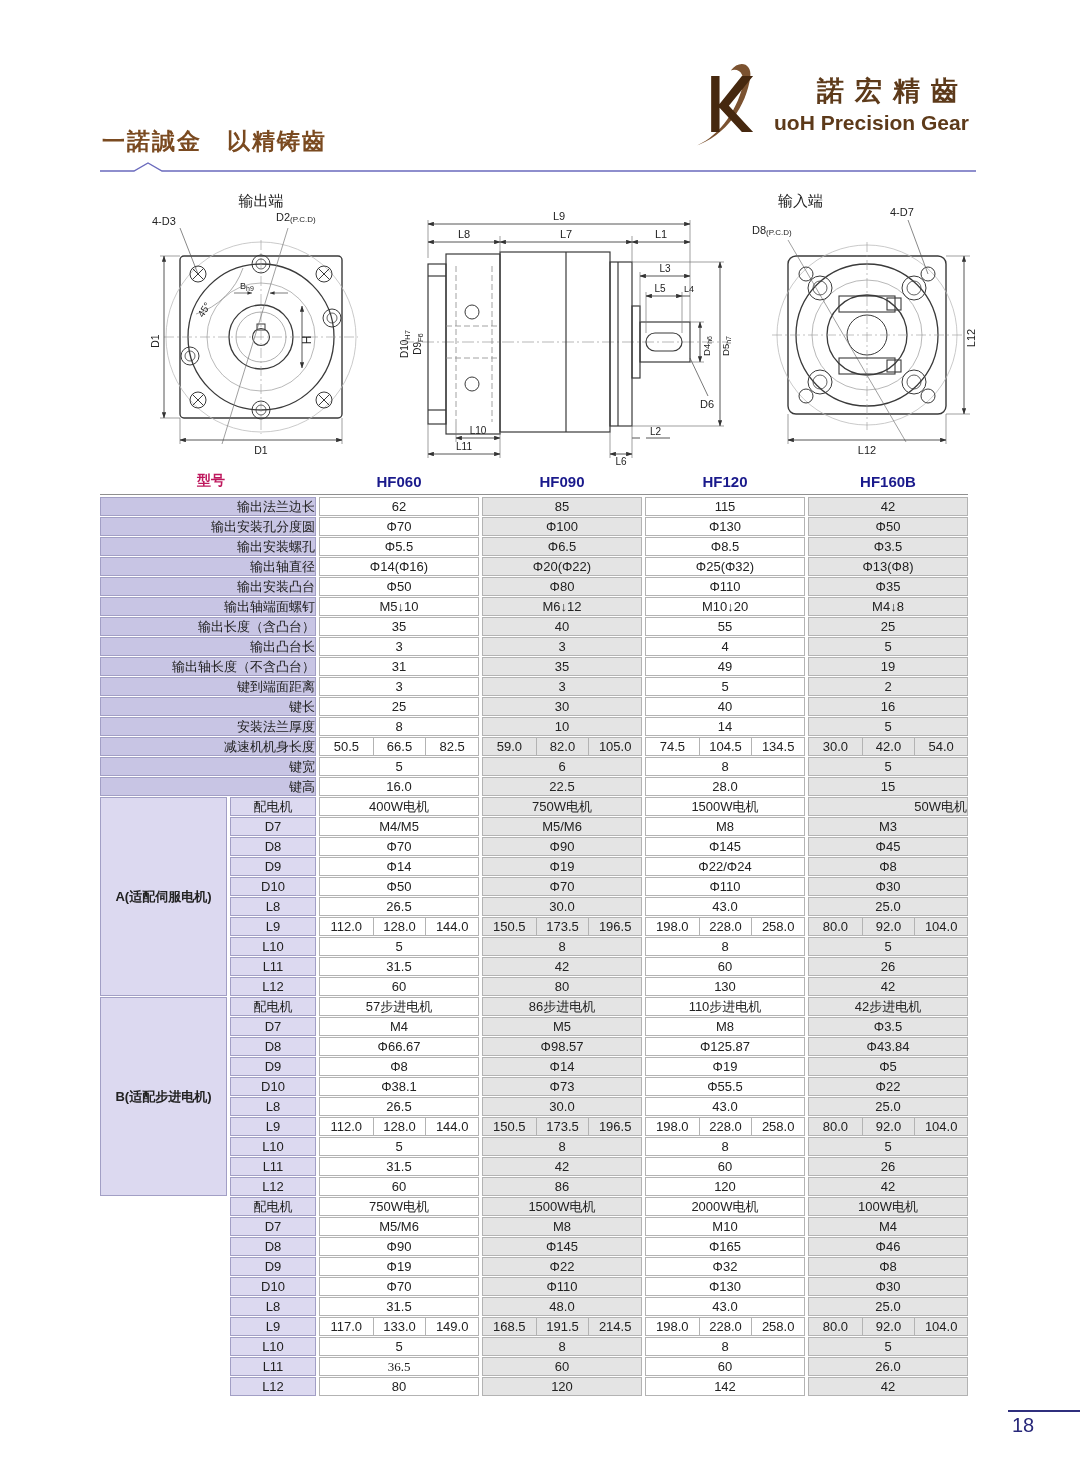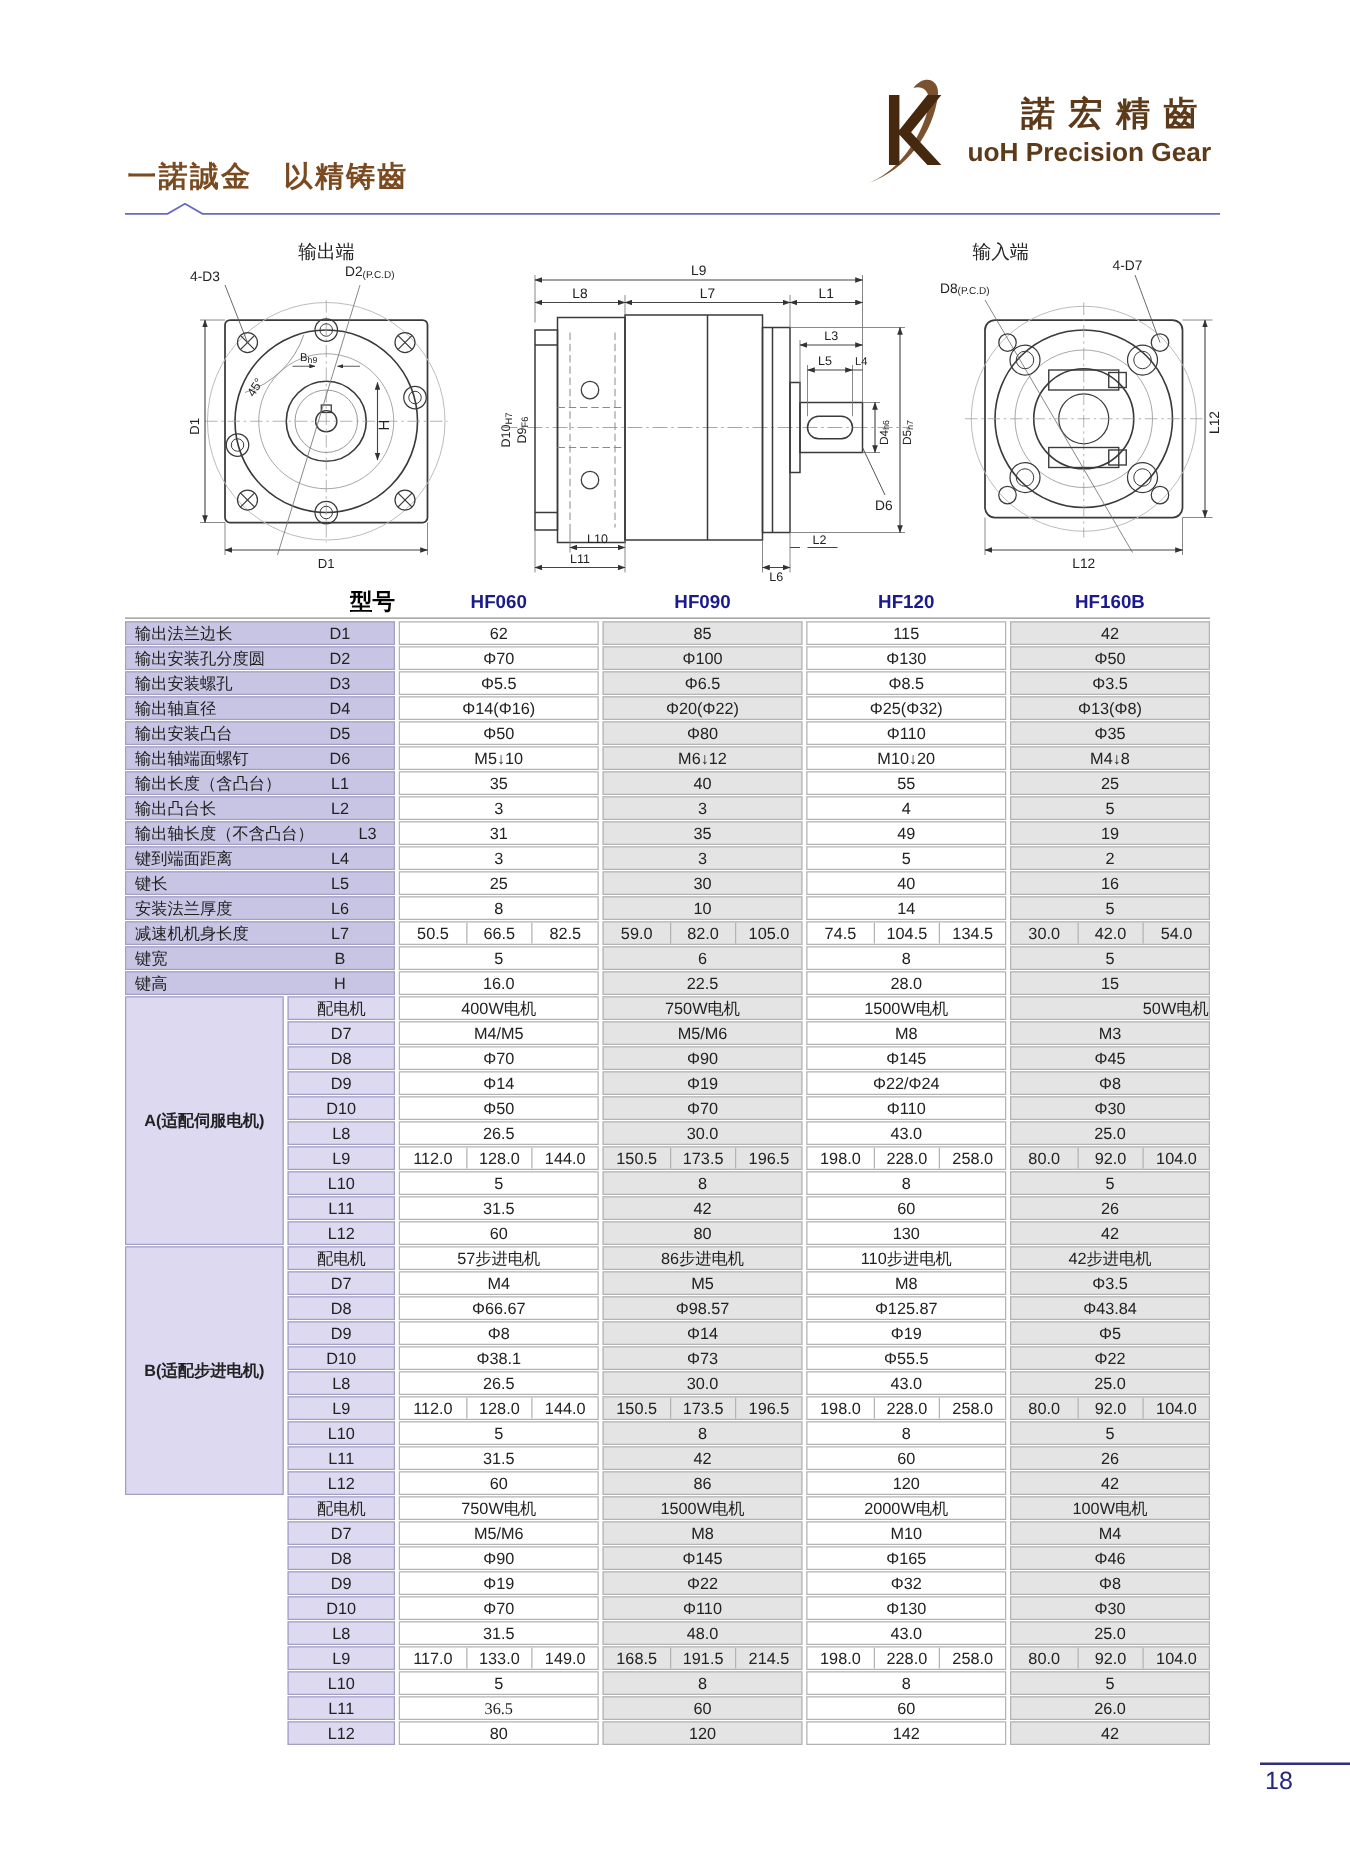--- a/index.html
+++ b/index.html
@@ -15,27 +15,27 @@
   .logo-en{font-size:21px;font-weight:bold;color:#5d3a1a;margin-top:2px;white-space:nowrap;}
   .divider{position:absolute;left:100px;top:158px;}
   
   .drawings{position:absolute;left:0;top:185px;width:1080px;height:280px;}
   .dview{position:absolute;}
   .dview svg text{fill:#222;font-family:"Liberation Sans","DejaVu Sans",sans-serif;}
   
   .spec{position:absolute;left:100px;top:468px;width:868px;}
   .thead{display:grid;grid-template-columns:127px 86px 160px 160px 160px 160px;column-gap:3px;
          height:26px;align-items:center;border-bottom:1px solid #8f8f8f;margin-bottom:2px;}
-  .th-label{grid-column:1/3;text-align:right;padding-left:6px;font-weight:bold;color:#000000;font-size:18px;}
+  .th-label{grid-column:1/3;text-align:center;padding-left:6px;font-weight:bold;color:#be185d;font-size:14px;}
   .th-model{text-align:center;color:#1a1a8c;font-weight:bold;font-size:15px;}
   .trow{display:grid;grid-template-columns:127px 86px 160px 160px 160px 160px;column-gap:3px;margin-bottom:1px;}
   .cell{box-sizing:border-box;height:19px;line-height:17px;font-size:13px;text-align:center;
         border:1px solid #b3b3b3;background:#fff;overflow:hidden;white-space:nowrap;}
   .cell.gray{background:#e4e4e4;}
-  .lab{grid-column:1/3;background:#c8c5e4;border-color:#a29fc5;display:flex;align-items:flex-end;}
+  .lab{grid-column:1/3;background:#c8c5e4;border-color:#a29fc5;display:flex;align-items:flex-end;flex-direction:column;}
   .lab-text{flex:1;text-align:left;padding-left:7px;}
   .lab-sym{flex:none;width:86px;text-align:center;}
   .split{display:grid;grid-template-columns:1fr 1fr 1fr;padding:0;}
   .split>span{display:block;line-height:17px;}
   .split>span+span{border-left:1px solid #b3b3b3;}
   .section{display:grid;grid-template-columns:127px 86px 160px 160px 160px 160px;column-gap:3px;
            grid-auto-rows:19px;row-gap:1px;margin-bottom:1px;}
   .sec-label{background:#dcd9f0;border-color:#a29fc5;display:flex;align-items:center;justify-content:center;
              font-size:13px;height:auto;font-weight:bold;}
   .sec-sym{background:#dcd9f0;border-color:#a29fc5;}

